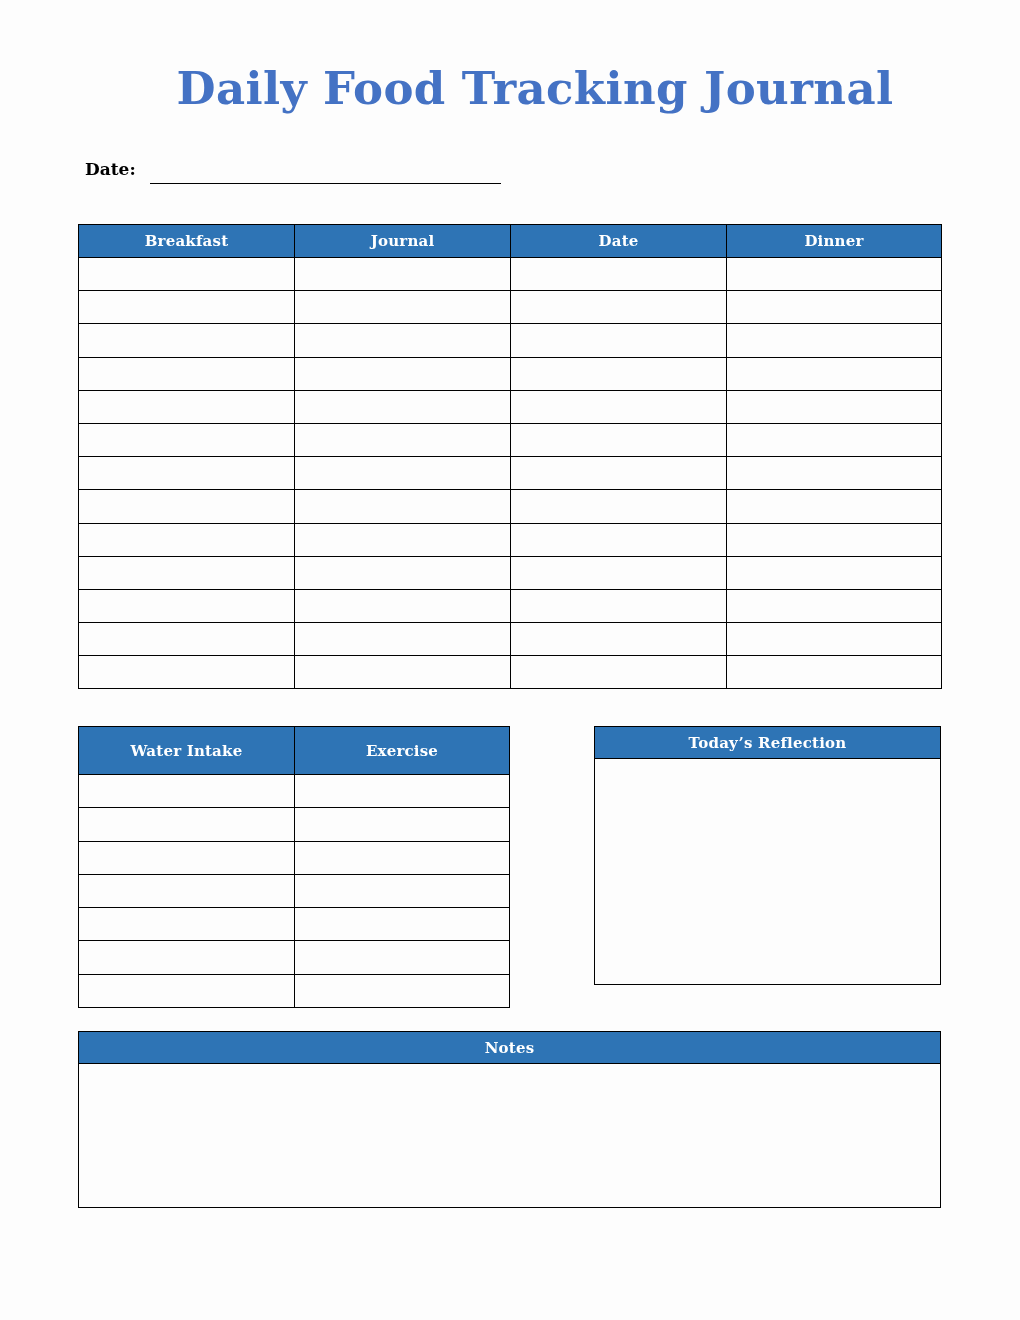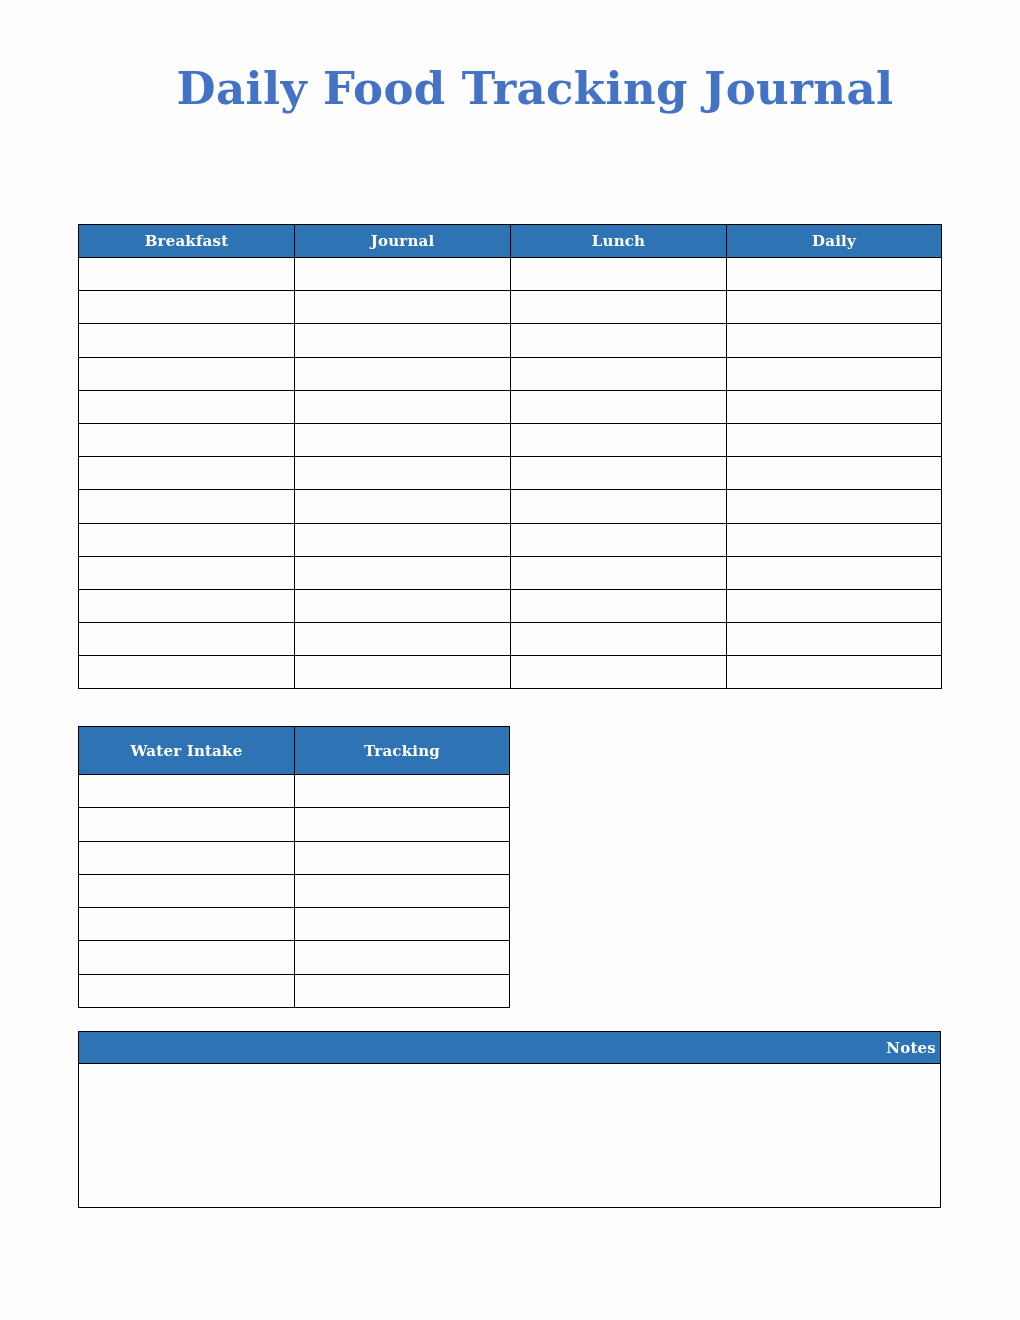--- a/index.html
+++ b/index.html
@@ -158,21 +158,21 @@
     width: 863px;
     box-sizing: border-box;
   }
   #notes-box .box-head {
     background: #2e74b5;
     color: #ffffff;
     font-family: "DejaVu Serif", "Liberation Serif", serif;
     font-weight: bold;
     font-size: 15px;
     line-height: 18px;
-    text-align: right;
+    text-align: center;
     padding: 7px 4px;
     border: 1.7px solid #000000;
     height: 33px;
     box-sizing: border-box;
     letter-spacing: 0.2px;
   }
   #notes-box .box-body {
     background: #fdfdfd;
     border: 1.7px solid #000000;
     border-top: none;
@@ -194,35 +194,39 @@
     white-space: nowrap;
   }
 </style>
 </head>
 <body>
 
 <div class="page">
 
   <div class="title">Daily Food Tracking Journal</div>
 
+  <div class="date-row">
+    <span class="date-label">Date:</span>
+    <span class="date-line"></span>
+  </div>
 
   <div class="tbl" id="main-table">
     <table>
       <colgroup>
         <col class="c0">
           <col class="c1">
           <col class="c2">
           <col class="c3">
       </colgroup>
       <thead>
         <tr>
           <th>Breakfast</th>
           <th>Journal</th>
-          <th>Lunch</th>
-          <th>Daily</th>
+          <th>Date</th>
+          <th>Dinner</th>
         </tr>
       </thead>
       <tbody id="meal-table-body">
           <tr>
             <td></td>
             <td></td>
             <td></td>
             <td></td>
           </tr>
           <tr>
@@ -303,21 +307,21 @@
 
   <div class="tbl" id="water-table">
     <table>
       <colgroup>
         <col class="c0">
           <col class="c1">
       </colgroup>
       <thead>
         <tr>
           <th>Water Intake</th>
-          <th>Tracking</th>
+          <th>Exercise</th>
         </tr>
       </thead>
       <tbody id="water-table-body">
           <tr>
             <td></td>
             <td></td>
           </tr>
           <tr>
             <td></td>
             <td></td>
@@ -339,20 +343,24 @@
             <td></td>
           </tr>
           <tr>
             <td></td>
             <td></td>
           </tr>
         </tbody>
     </table>
   </div>
 
+  <div id="reflection-box">
+    <div class="box-head">Today’s Reflection</div>
+    <div class="box-body"></div>
+  </div>
 
   <div id="notes-box">
     <div class="box-head">Notes</div>
     <div class="box-body"></div>
   </div>
 
 
 </div>
 
 </body></html>

